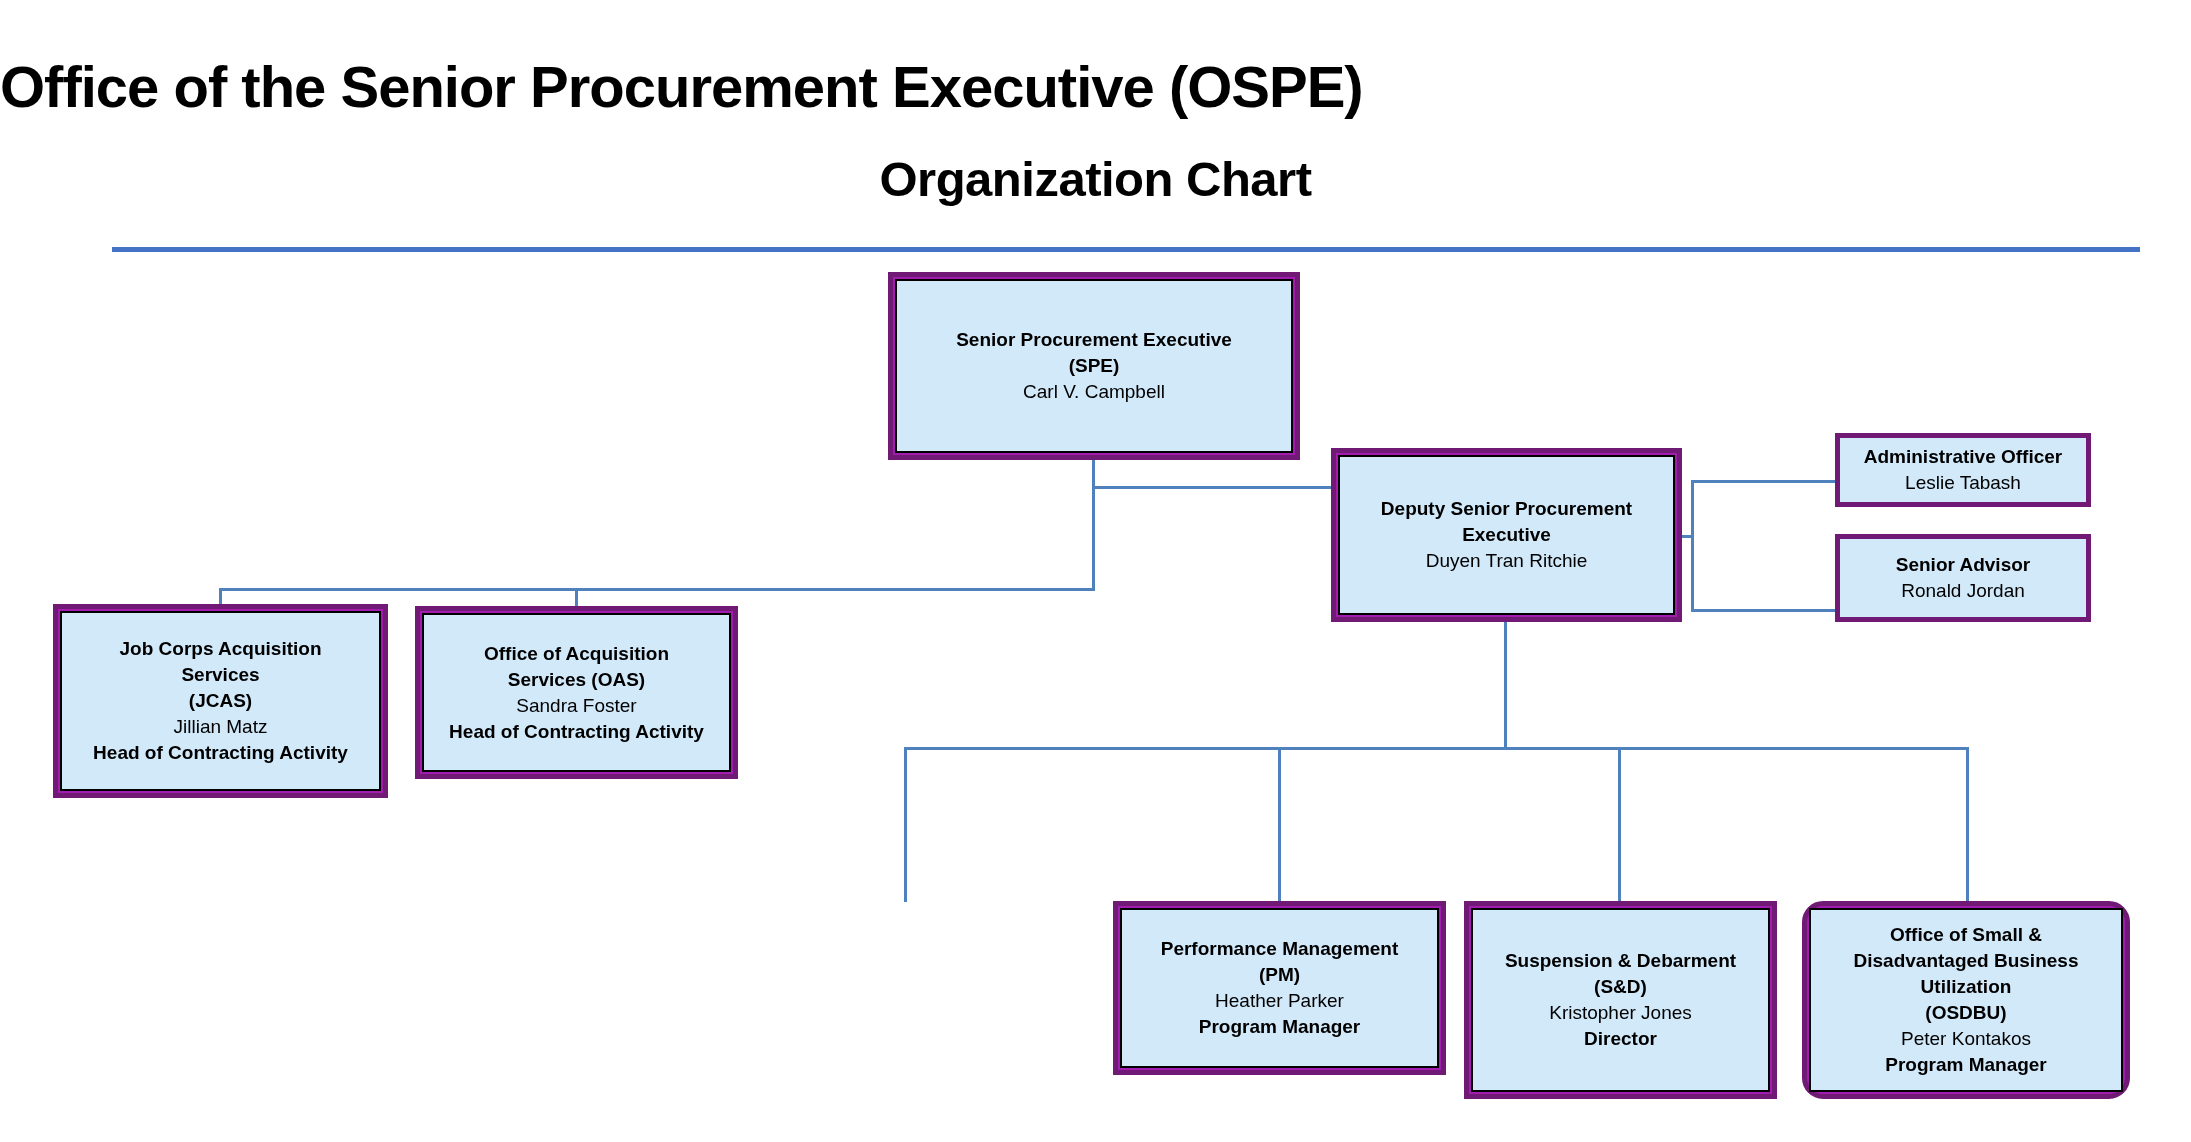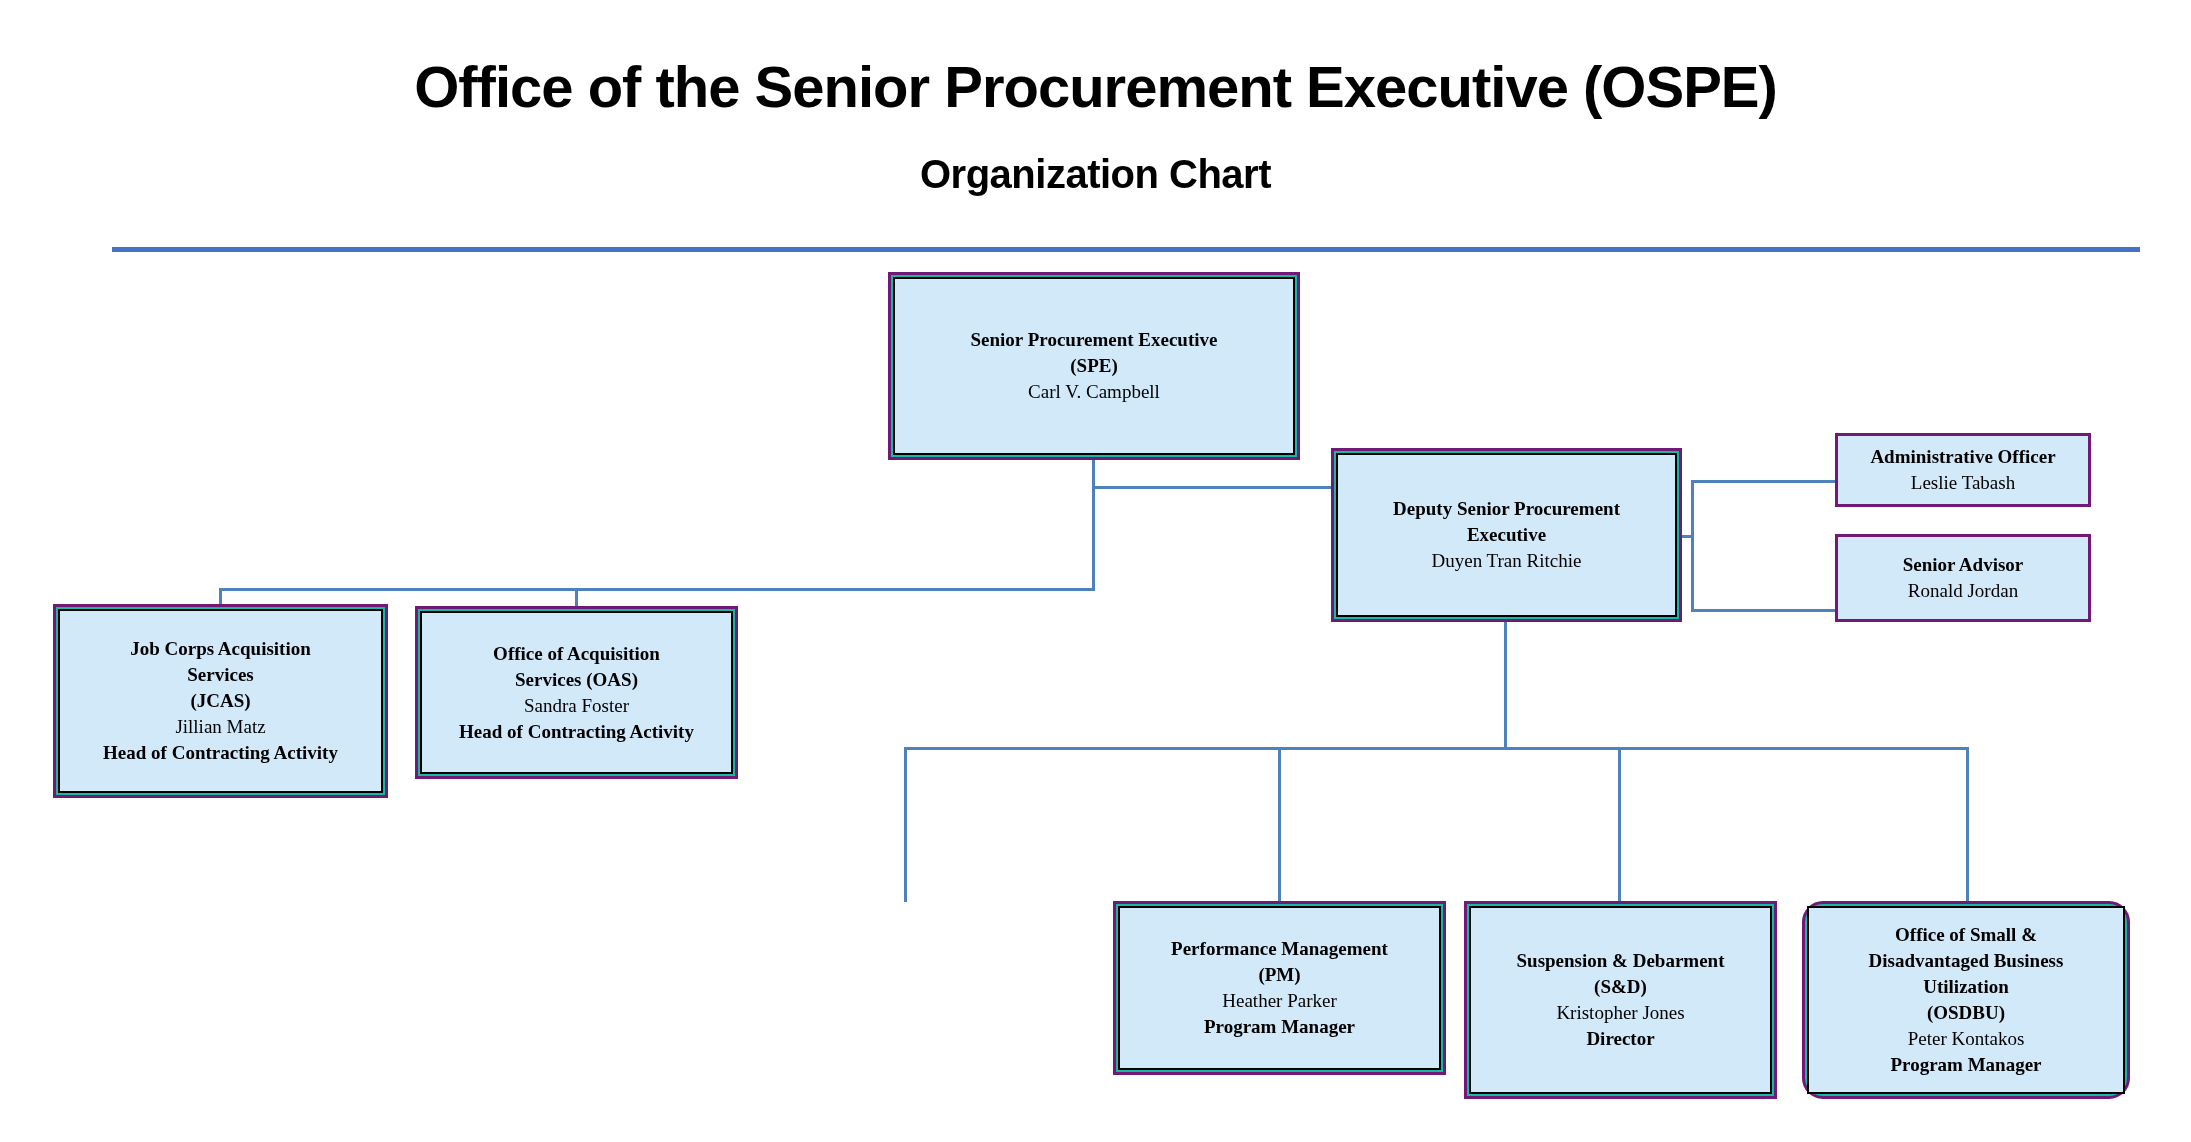--- a/index.html
+++ b/index.html
@@ -10,31 +10,31 @@
     background: #ffffff;
     font-family: "Liberation Sans", sans-serif;
     color: #000;
     overflow: hidden;
   }
 
   
   .title {
     position: absolute;
     left: 0; right: 0; top: 52px;
-    text-align: center;
+    text-align: left;
     font-size: 58px;
     font-weight: bold;
     letter-spacing: -1px;
     line-height: 1.2;
   }
   .subtitle {
     position: absolute;
     left: 0; right: 0; top: 150px;
     text-align: center;
-    font-size: 40px;
+    font-size: 49px;
     font-weight: bold;
     letter-spacing: -0.5px;
     line-height: 1.2;
   }
   .divider {
     position: absolute;
     left: 112px; top: 247px;
     width: 2028px; height: 5px;
     background: var(--divider, #4472c4);
   }
@@ -42,24 +42,23 @@
   
   .seg {
     position: absolute;
     background: var(--line, #4f81bd);
   }
 
   
   .node {
     position: absolute;
     box-sizing: border-box;
-    border: 3px solid #701a75;
-    background: #14b8a6;
+    border: 5px solid #701a75;
+    background: #a21caf;
     padding: 2px;
-    font-family: Liberation Serif, serif;
   }
   .node .inner {
     box-sizing: border-box;
     width: 100%; height: 100%;
     border: 2px solid #000;
     background: var(--box-fill, #d2e9fa);
     display: flex;
     flex-direction: column;
     align-items: center;
     justify-content: center;

